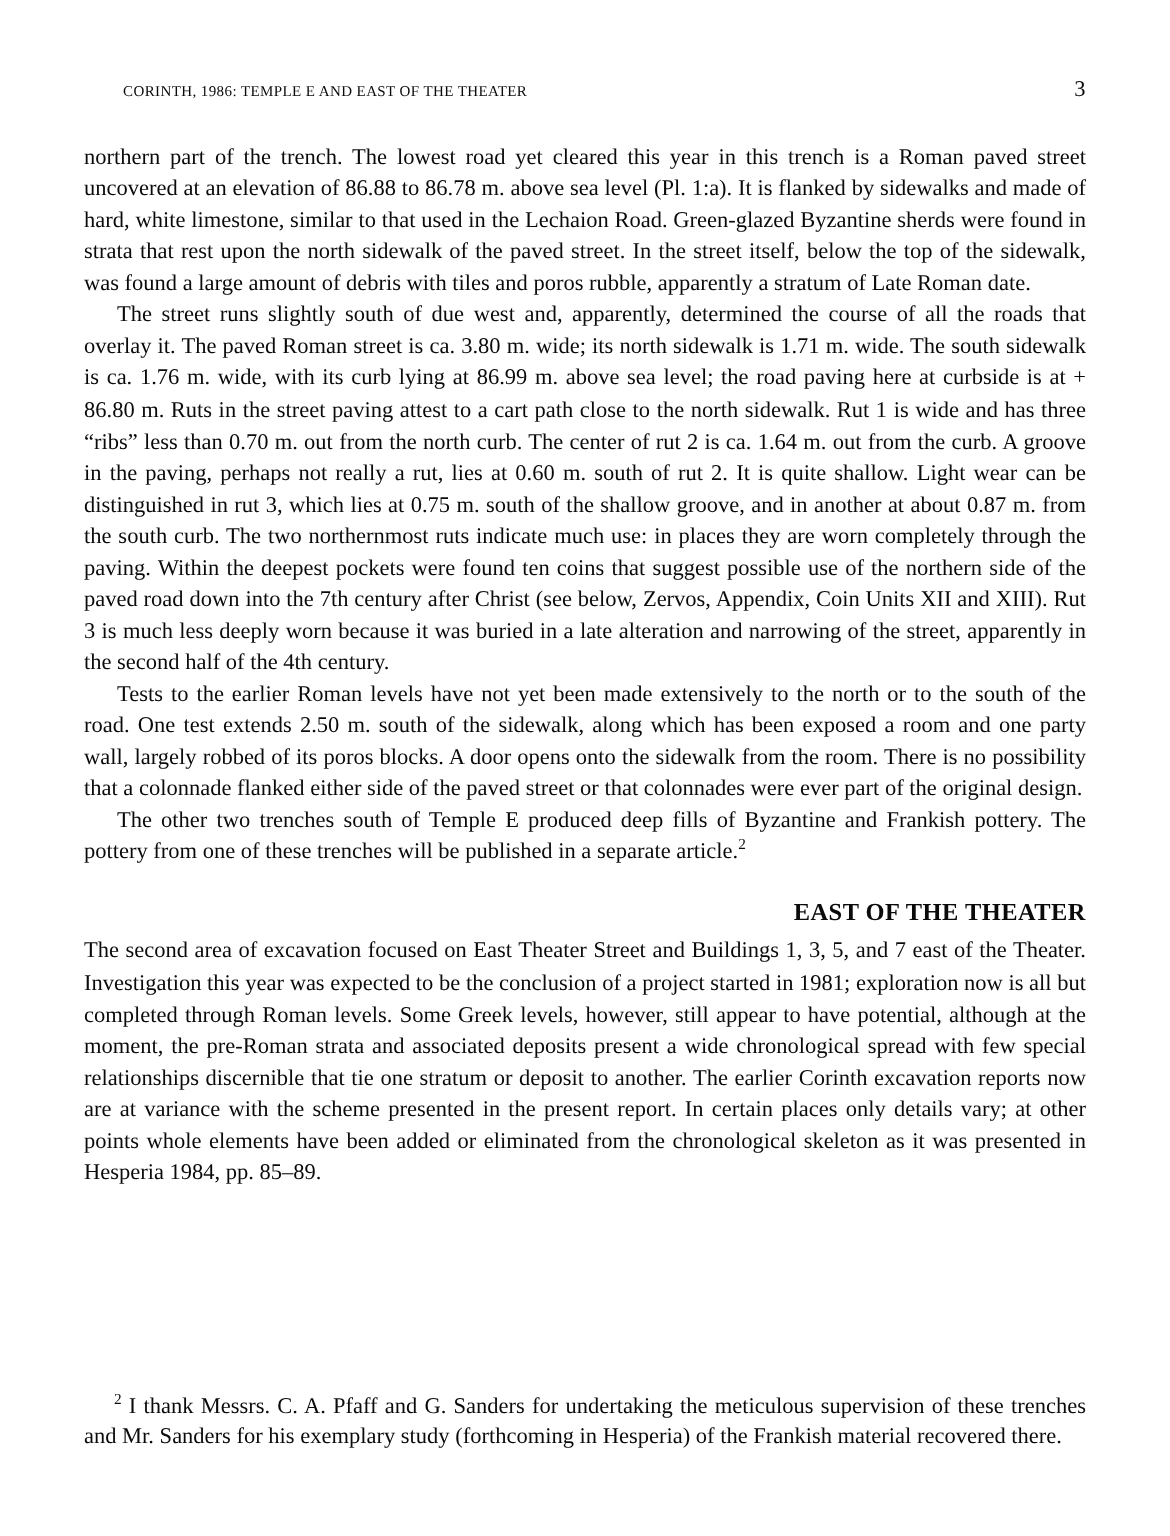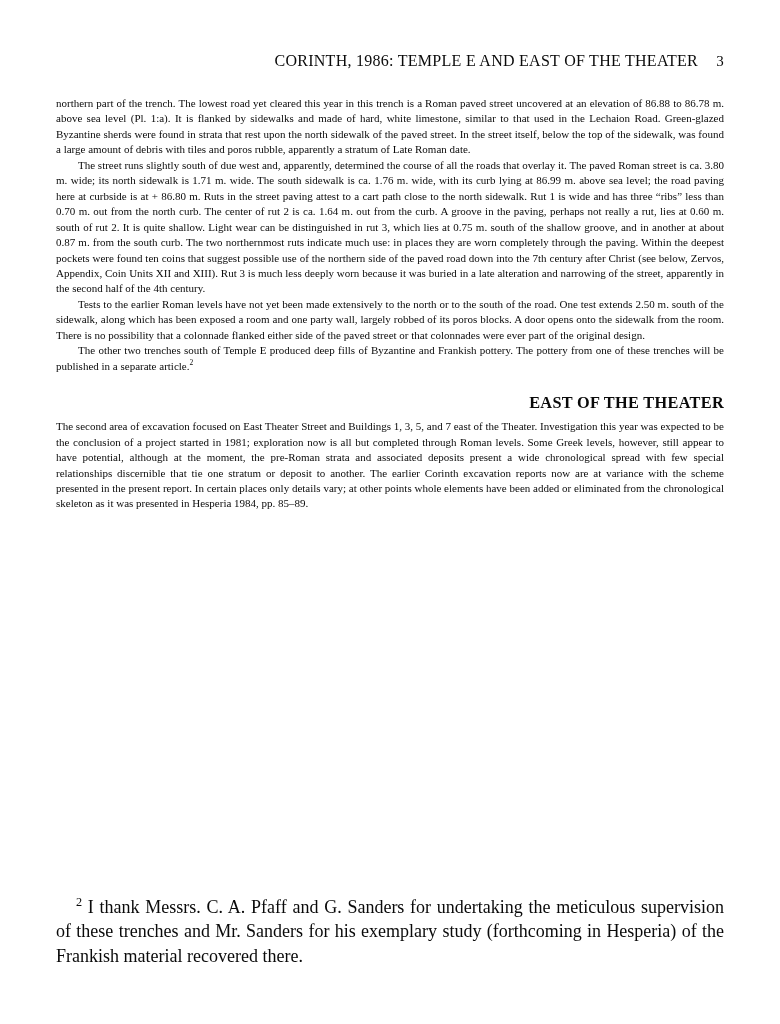--- a/index.html
+++ b/index.html
@@ -24,37 +24,37 @@
   .running-head {
     display: flex;
     align-items: baseline;
     justify-content: space-between;
     font-size: 13.5px;
     letter-spacing: 0.02em;
     margin: 0 0 26px 0;
   }
   .running-head .rh-title {
     flex: 1;
-    text-align: right;
+    text-align: left;
     padding-left: 26px;
     font-variant: small-caps;
     text-transform: uppercase;
-    font-size: 16px;
+    font-size: 10px;
   }
   .running-head .rh-page {
     width: 26px;
     text-align: right;
     font-size: 15px;
   }
   .body-col {
     width: 668px;
   }
   p.para {
     margin: 0;
-    font-size: 11px;
+    font-size: 15px;
     line-height: 1.405;
     text-align: justify;
     text-justify: inter-word;
     hyphens: manual;
   }
   p.indent {
     text-indent: 22px;
   }
   .section-head {
     text-align: right;
@@ -64,21 +64,21 @@
   }
   .it { }
   .sup { font-size: 0.68em; vertical-align: super; line-height: 0; }
   .footnote-area {
     position: absolute;
     left: 56px;
     right: 56px;
     bottom: 56px;
   }
   .footnote {
-    font-size: 18px;
+    font-size: 15px;
     line-height: 1.35;
     text-align: justify;
     margin: 0;
   }
   .footnote .fn-indent { text-indent: 20px; display: block; }
 </style>
 </head>
 <body>
 
 <div class="page">

